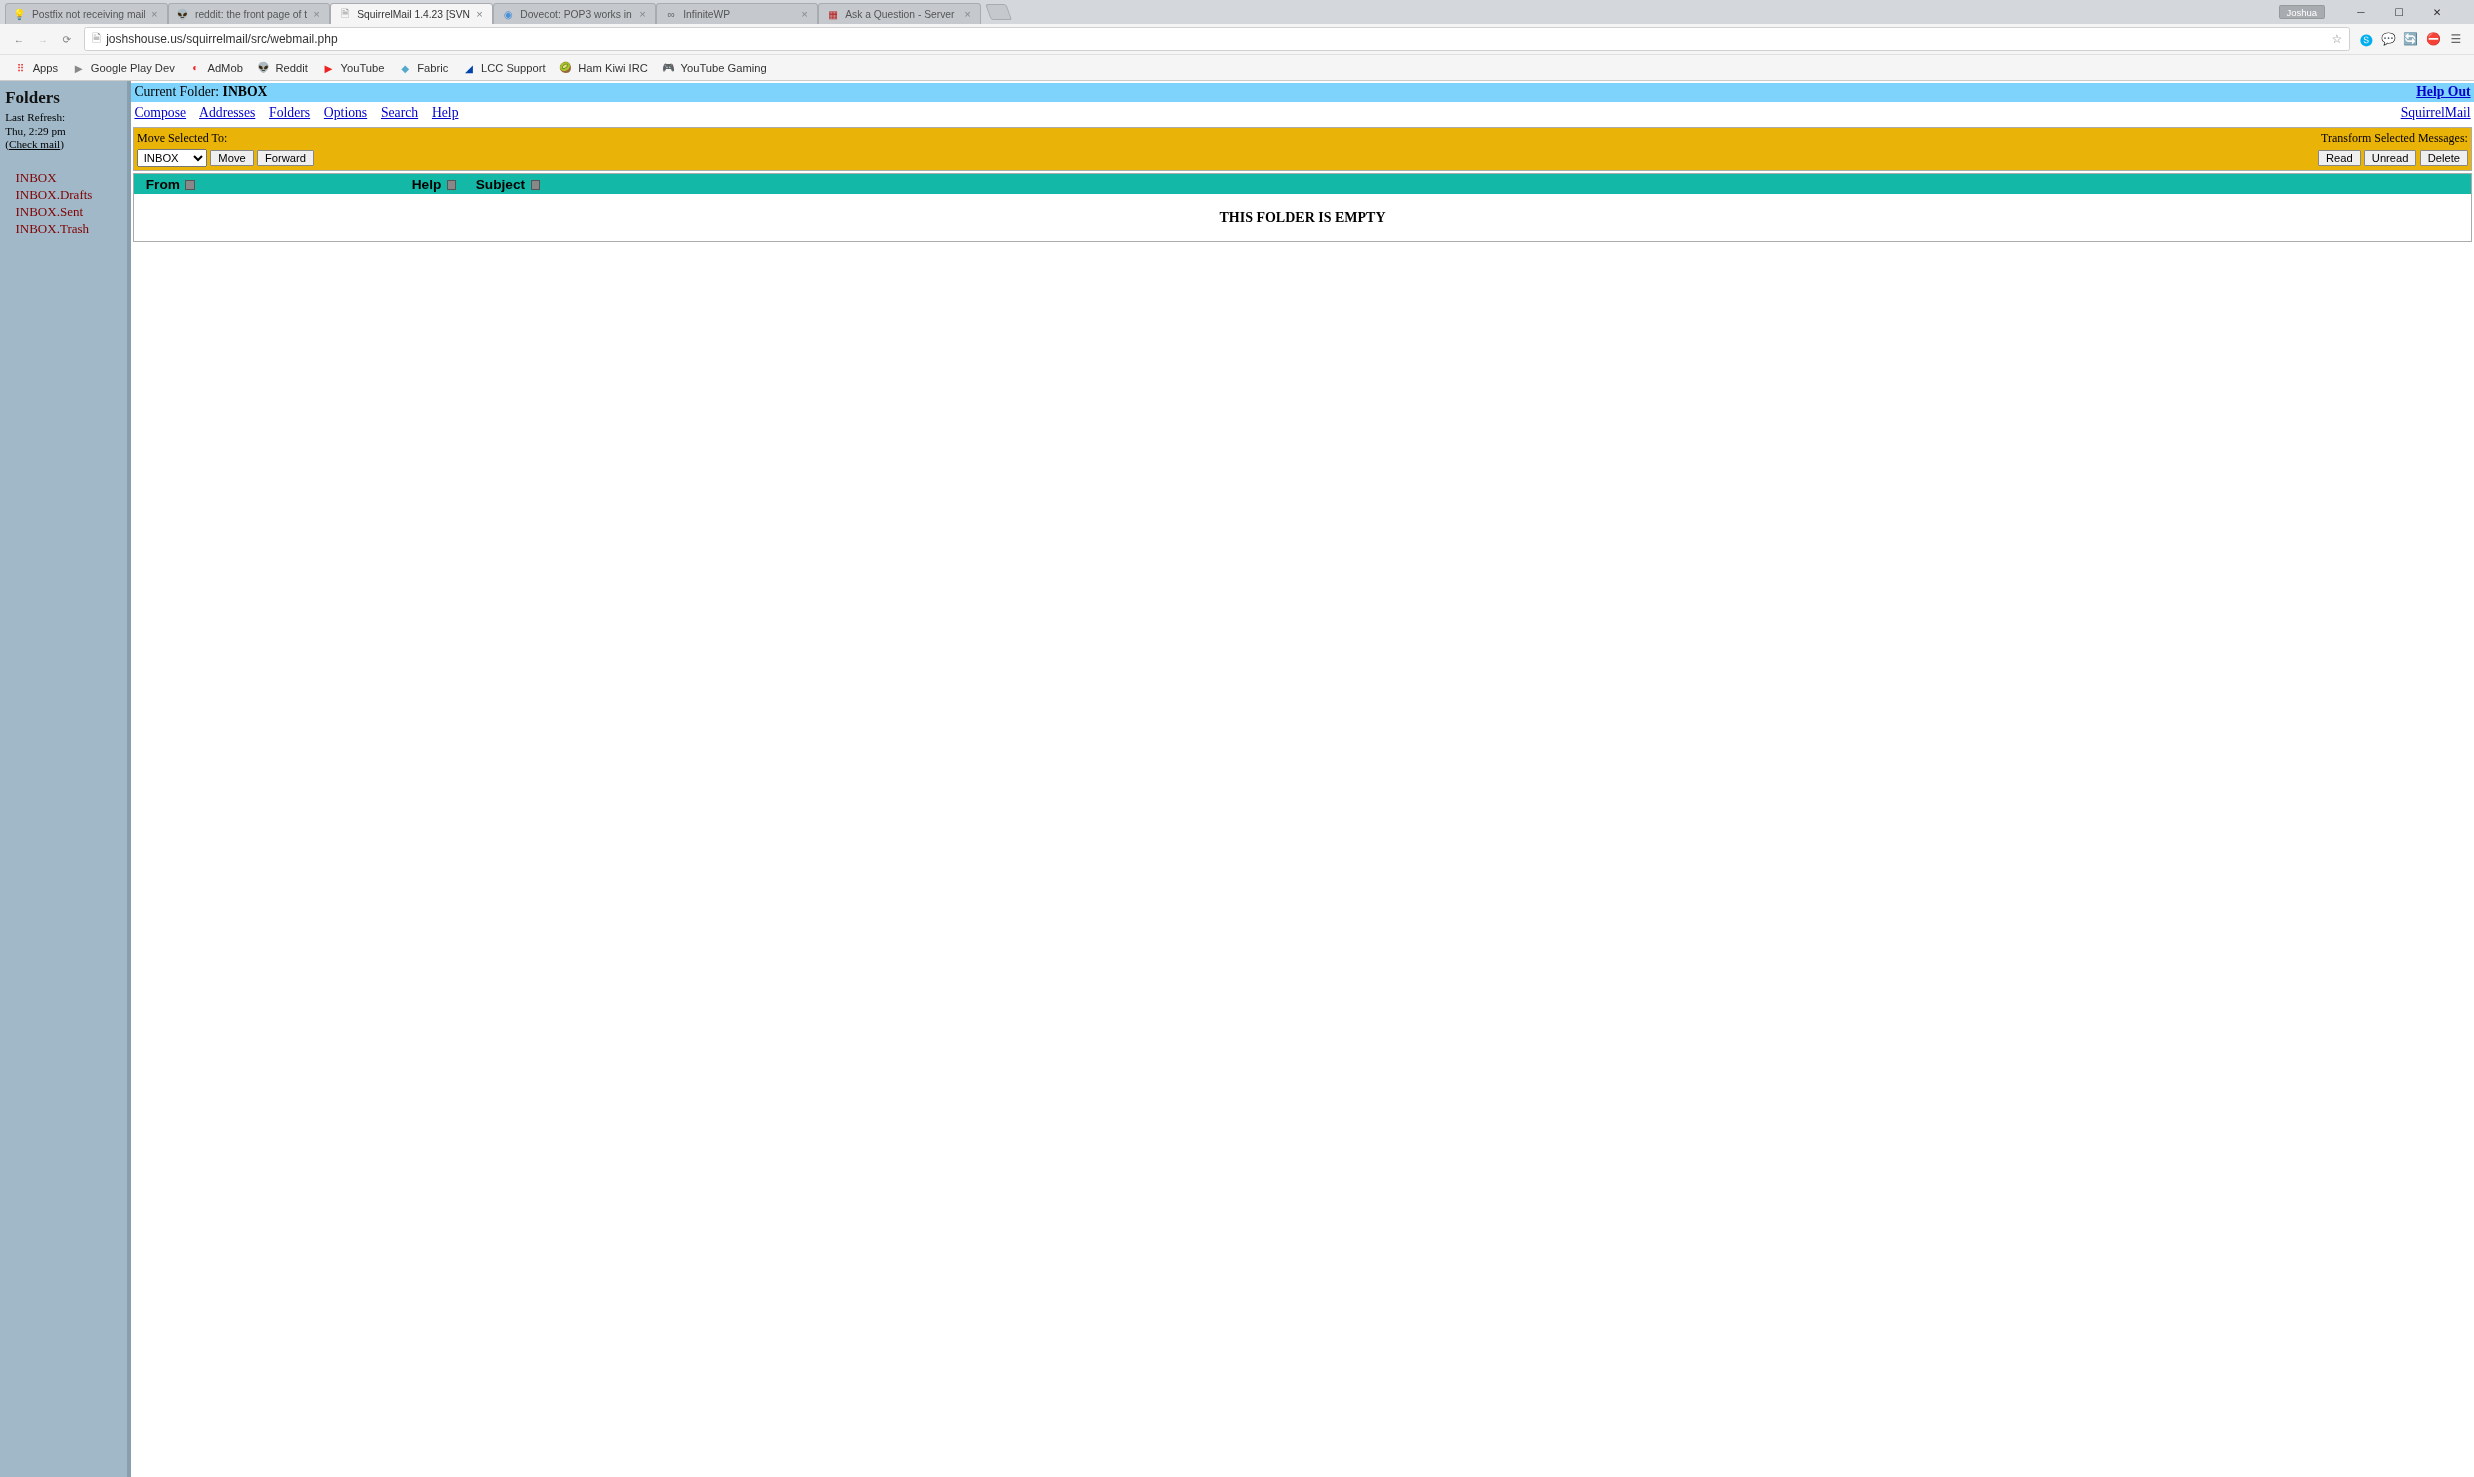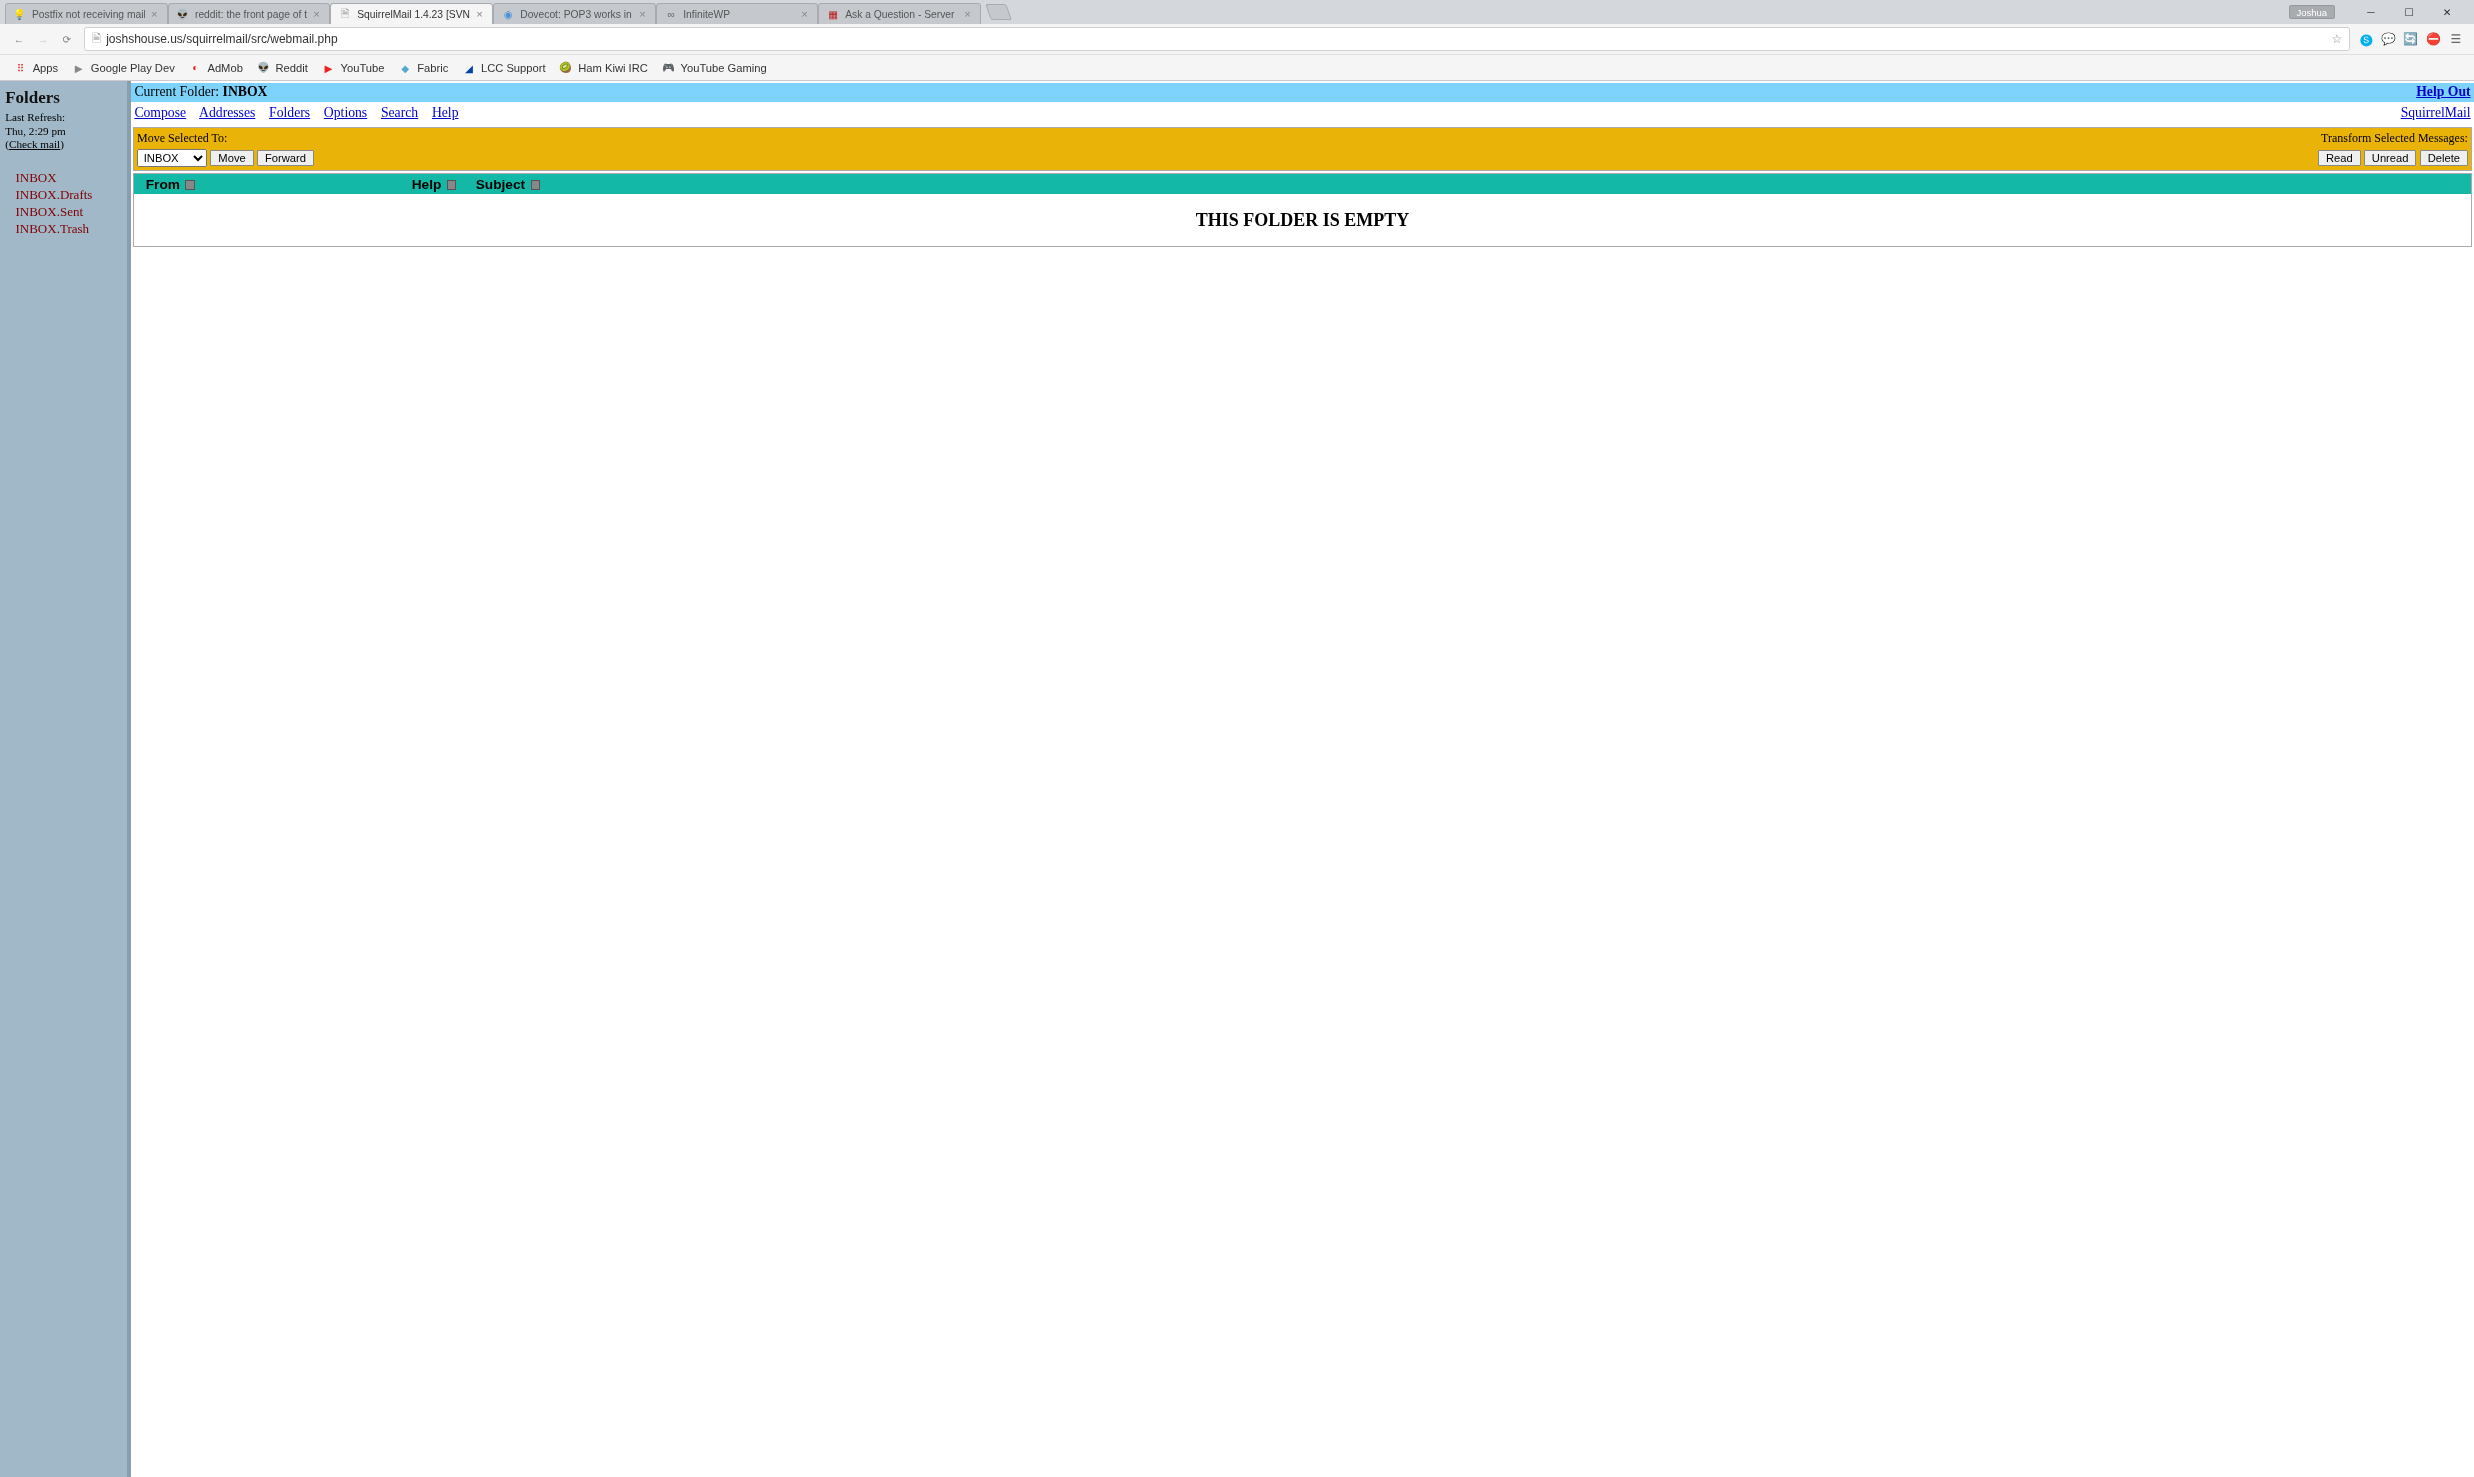--- a/index.html
+++ b/index.html
@@ -77,21 +77,21 @@
       margin-left: 6.9px;
       transform: skewX(20deg);
       border-radius: 2.6px;
       cursor: pointer;
       border: 0.9px solid #a8abb0;
       align-self: center;
     }
     
     .window-controls {
       position: absolute;
-      right: 8px;
+      right: 18px;
       top: 0;
       display: flex;
       align-items: center;
       height: 24px;
     }
     .user-badge {
       background: #a8abb0;
       color: #fff;
       padding: 0.9px 6.9px;
       font-size: 9.5px;
@@ -328,21 +328,21 @@
       height: 9.5px;
       background: #888;
       border: 0.9px solid #555;
       margin-left: 1.7px;
       vertical-align: middle;
     }
     .empty-msg {
       text-align: center;
       padding: 15.5px 0;
       font-family: Georgia, serif;
-      font-size: 18px;
+      font-size: 14px;
       font-weight: bold;
     }
     
     
     .fav-bulb { color: #f0c420; }
     .fav-reddit { color: #ff4500; }
     .fav-page { color: #888; }
     .fav-dovecot { color: #4a90d9; }
     .fav-infinite { color: #666; }
     .fav-serverfault { color: #ba1d1d; }

